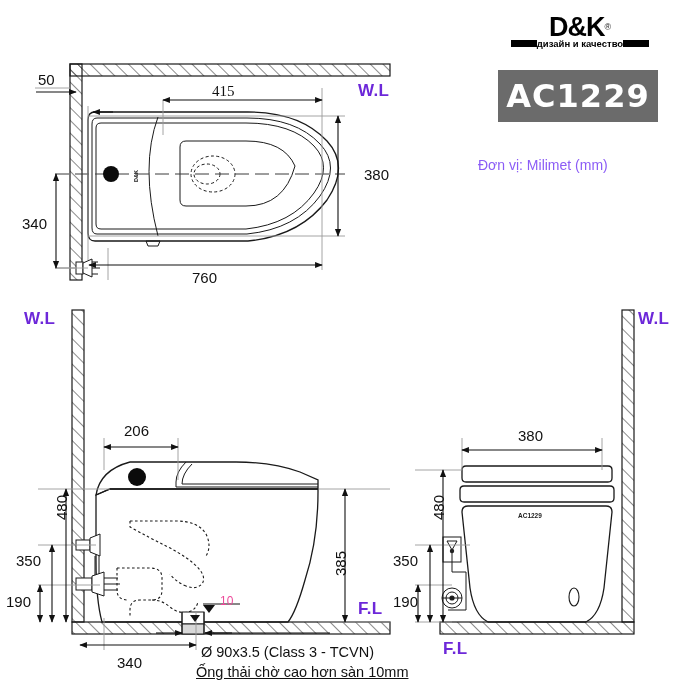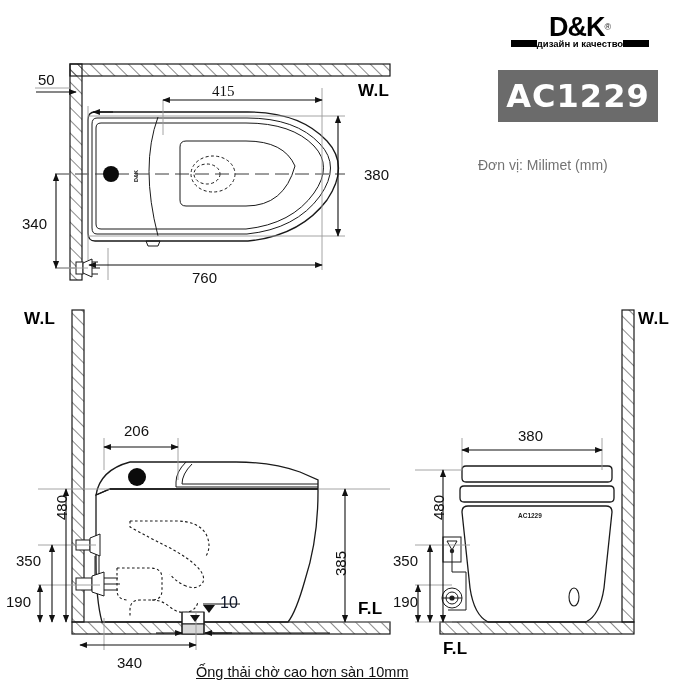--- a/index.html
+++ b/index.html
@@ -2,36 +2,36 @@
 <html><head>
 <meta charset="utf-8">
 <style>
   html,body{margin:0;padding:0;background:#ffffff;}
   body{width:700px;height:700px;position:relative;overflow:hidden;
        font-family:"Liberation Sans","DejaVu Sans",sans-serif;color:#1a1a1a;}
   .stage{position:absolute;left:0;top:0;width:700px;height:600px;}
   svg.draw{position:absolute;left:0;top:0;width:700px;height:700px;}
   .lbl{position:absolute;white-space:nowrap;line-height:1;}
   .dim{font-size:15px;color:#111;}
-  .dim-sm{font-size:16px;color:#0f172a;}
-  .wl{font-size:17px;font-weight:bold;color:#000000;letter-spacing:.3px;}
+  .dim-sm{font-size:12px;color:#ec4899;}
+  .wl{font-size:17px;font-weight:bold;color:#6d28d9;letter-spacing:.3px;}
   .note{font-size:14.5px;color:#111;}
   .rot90{transform:rotate(-90deg);transform-origin:left top;}
   .badge{position:absolute;display:flex;align-items:center;justify-content:center;}
   .badge-txt{color:#ffffff;font-size:32px;font-weight:bold;letter-spacing:1px;
              font-family:"DejaVu Sans",sans-serif;}
   .logo-wrap{position:absolute;text-align:center;}
   .logo-top{position:relative;height:30px;}
   .logo-dk{font-size:27px;font-weight:bold;letter-spacing:-1px;
            font-family:"Liberation Sans",sans-serif;color:#000;}
   .logo-reg{font-size:9px;vertical-align:super;}
   .logo-bar-row{display:flex;align-items:center;justify-content:center;gap:0;margin-top:-4px;}
   .logo-bar{height:7px;background:#000;width:26px;}
   .logo-sub{font-size:9.5px;font-weight:bold;color:#000;letter-spacing:0;}
-  .unit{font-size:14px;color:#737373;}
+  .unit{font-size:14px;color:#8b5cf6;}
   .brandmark{position:absolute;font-size:5.5px;font-weight:bold;color:#222;}
   .brandmark-v{transform:rotate(-90deg);transform-origin:left top;}
 </style>
 </head>
 <body>
 
 <div class="stage">
 
   <svg class="draw" viewBox="0 0 700 700">
     <defs>
@@ -337,20 +337,21 @@
   <div class="lbl dim" style="left:6px;top:594px;">190</div>
 
   <div class="lbl dim rot90" style="left:333px;top:576px;">385</div>
 
   <div class="lbl dim" style="left:117px;top:655px;">340</div>
 
   <div class="lbl dim-sm" style="left:220px;top:595px;">10</div>
 
   <div class="lbl wl" style="left:358px;top:600px;">F.L</div>
 
+  <div class="lbl note" style="left:201px;top:645px;">Ø 90x3.5 (Class 3 - TCVN)</div>
 
   <div class="lbl note" style="left:196px;top:665px;text-decoration:underline;">Ống thải chờ cao hơn sàn 10mm</div>
 
   <div class="lbl wl" style="left:638px;top:310px;">W.L</div>
 
   <div class="lbl dim" style="left:518px;top:428px;">380</div>
 
   <div class="lbl dim rot90" style="left:431px;top:520px;">480</div>
 
   <div class="lbl dim" style="left:393px;top:553px;">350</div>

